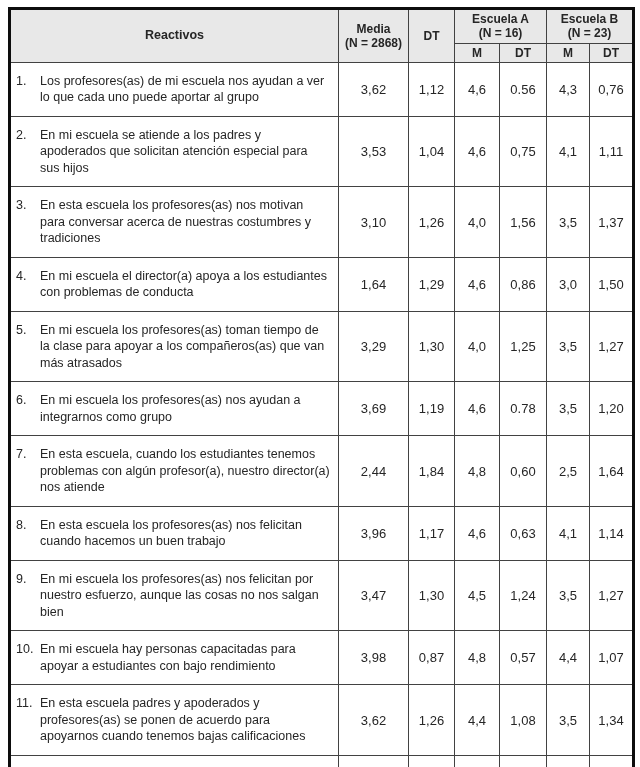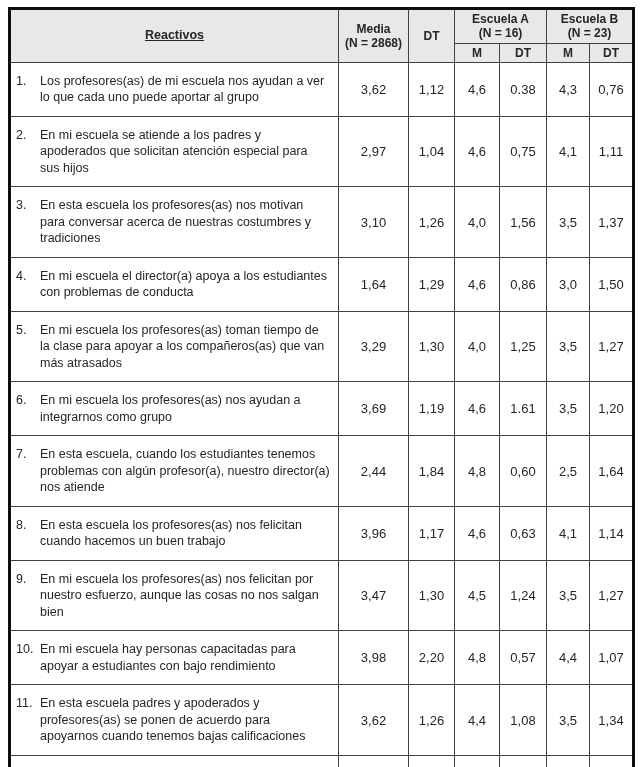--- a/index.html
+++ b/index.html
@@ -32,21 +32,21 @@
     font-weight: bold;
     font-size: 12px;
     line-height: 1.2;
     text-align: center;
     padding: 2px 2px;
   }
   thead tr.subhead th {
     height: 19px;
     padding: 1px 0;
   }
-  th.th-reactivos { font-size: 12.5px; text-decoration: underline; }
+  th.th-reactivos { font-size: 12.5px; }
   
   td.reactivo {
     text-align: left;
     font-size: 12.5px;
     line-height: 1.32;
     padding: 10px 8px 10px 5px;
   }
   .reactivo-flex { display: flex; }
   .reactivo-flex .num {
     flex: none;
@@ -101,33 +101,33 @@
   <tr>
     <td class="reactivo">
       <div class="reactivo-flex">
         <span class="num">1.</span>
         <span class="txt">Los profesores(as) de mi escuela nos ayudan a ver lo que cada uno puede aportar al grupo</span>
       </div>
     </td>
     <td class="val">3,62</td>
     <td class="val">1,12</td>
     <td class="val">4,6</td>
-    <td class="val">0.38</td>
+    <td class="val">0.56</td>
     <td class="val">4,3</td>
     <td class="val">0,76</td>
   </tr>
 
   <tr>
     <td class="reactivo">
       <div class="reactivo-flex">
         <span class="num">2.</span>
         <span class="txt">En mi escuela se atiende a los padres y apoderados que solicitan atención especial para sus hijos</span>
       </div>
     </td>
-    <td class="val">2,97</td>
+    <td class="val">3,53</td>
     <td class="val">1,04</td>
     <td class="val">4,6</td>
     <td class="val">0,75</td>
     <td class="val">4,1</td>
     <td class="val">1,11</td>
   </tr>
 
   <tr>
     <td class="reactivo">
       <div class="reactivo-flex">
@@ -176,21 +176,21 @@
   <tr>
     <td class="reactivo">
       <div class="reactivo-flex">
         <span class="num">6.</span>
         <span class="txt">En mi escuela los profesores(as) nos ayudan a integrarnos como grupo</span>
       </div>
     </td>
     <td class="val">3,69</td>
     <td class="val">1,19</td>
     <td class="val">4,6</td>
-    <td class="val">1.61</td>
+    <td class="val">0.78</td>
     <td class="val">3,5</td>
     <td class="val">1,20</td>
   </tr>
 
   <tr>
     <td class="reactivo">
       <div class="reactivo-flex">
         <span class="num">7.</span>
         <span class="txt">En esta escuela, cuando los estudiantes tenemos problemas con algún profesor(a), nuestro director(a) nos atiende</span>
       </div>
@@ -234,21 +234,21 @@
   </tr>
 
   <tr>
     <td class="reactivo">
       <div class="reactivo-flex">
         <span class="num">10.</span>
         <span class="txt">En mi escuela hay personas capacitadas para apoyar a estudiantes con bajo rendimiento</span>
       </div>
     </td>
     <td class="val">3,98</td>
-    <td class="val">2,20</td>
+    <td class="val">0,87</td>
     <td class="val">4,8</td>
     <td class="val">0,57</td>
     <td class="val">4,4</td>
     <td class="val">1,07</td>
   </tr>
 
   <tr>
     <td class="reactivo">
       <div class="reactivo-flex">
         <span class="num">11.</span>

